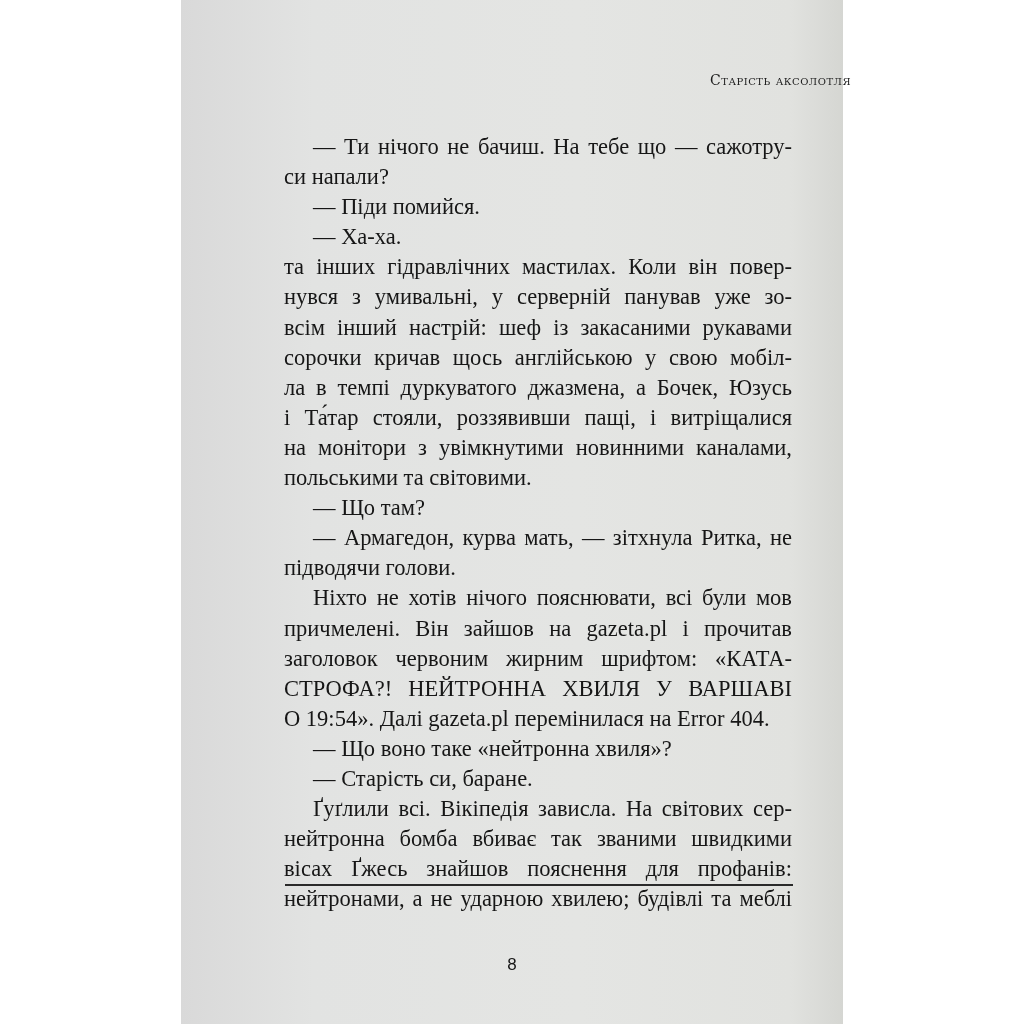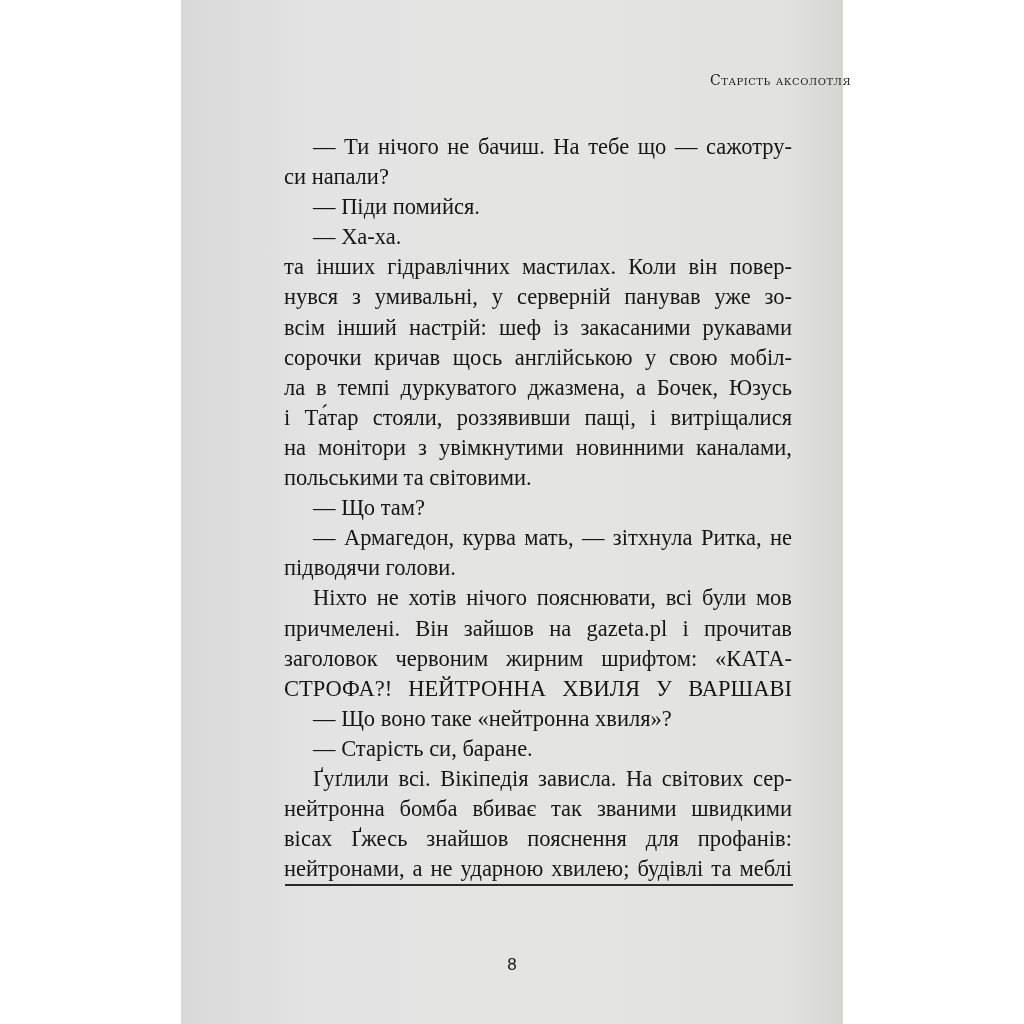--- a/index.html
+++ b/index.html
@@ -103,20 +103,21 @@
     <span class="line">і Та́тар стояли, роззявивши пащі, і витріщалися</span>
     <span class="line">на монітори з увімкнутими новинними каналами,</span>
     <span class="line last">польськими та світовими.</span>
     <span class="line indent last">— Що там?</span>
     <span class="line indent">— Армагедон, курва мать, — зітхнула Ритка, не</span>
     <span class="line last">підводячи голови.</span>
     <span class="line indent">Ніхто не хотів нічого пояснювати, всі були мов</span>
     <span class="line">причмелені. Він зайшов на gazeta.pl і прочитав</span>
     <span class="line">заголовок червоним жирним шрифтом: «КАТА-</span>
     <span class="line">СТРОФА?! НЕЙТРОННА ХВИЛЯ У ВАРШАВІ</span>
+    <span class="line last">О 19:54». Далі gazeta.pl перемінилася на Error 404.</span>
     <span class="line indent last">— Що воно таке «нейтронна хвиля»?</span>
     <span class="line indent last">— Старість си, баране.</span>
     <span class="line indent">Ґуґлили всі. Вікіпедія зависла. На світових сер-</span>
     <span class="line">нейтронна бомба вбиває так званими швидкими</span>
     <span class="line">вісах Ґжесь знайшов пояснення для профанів:</span>
     <span class="line">нейтронами, а не ударною хвилею; будівлі та меблі</span>
   </div>
 
   <div class="rule"></div>
   <div class="page-number">8</div>

